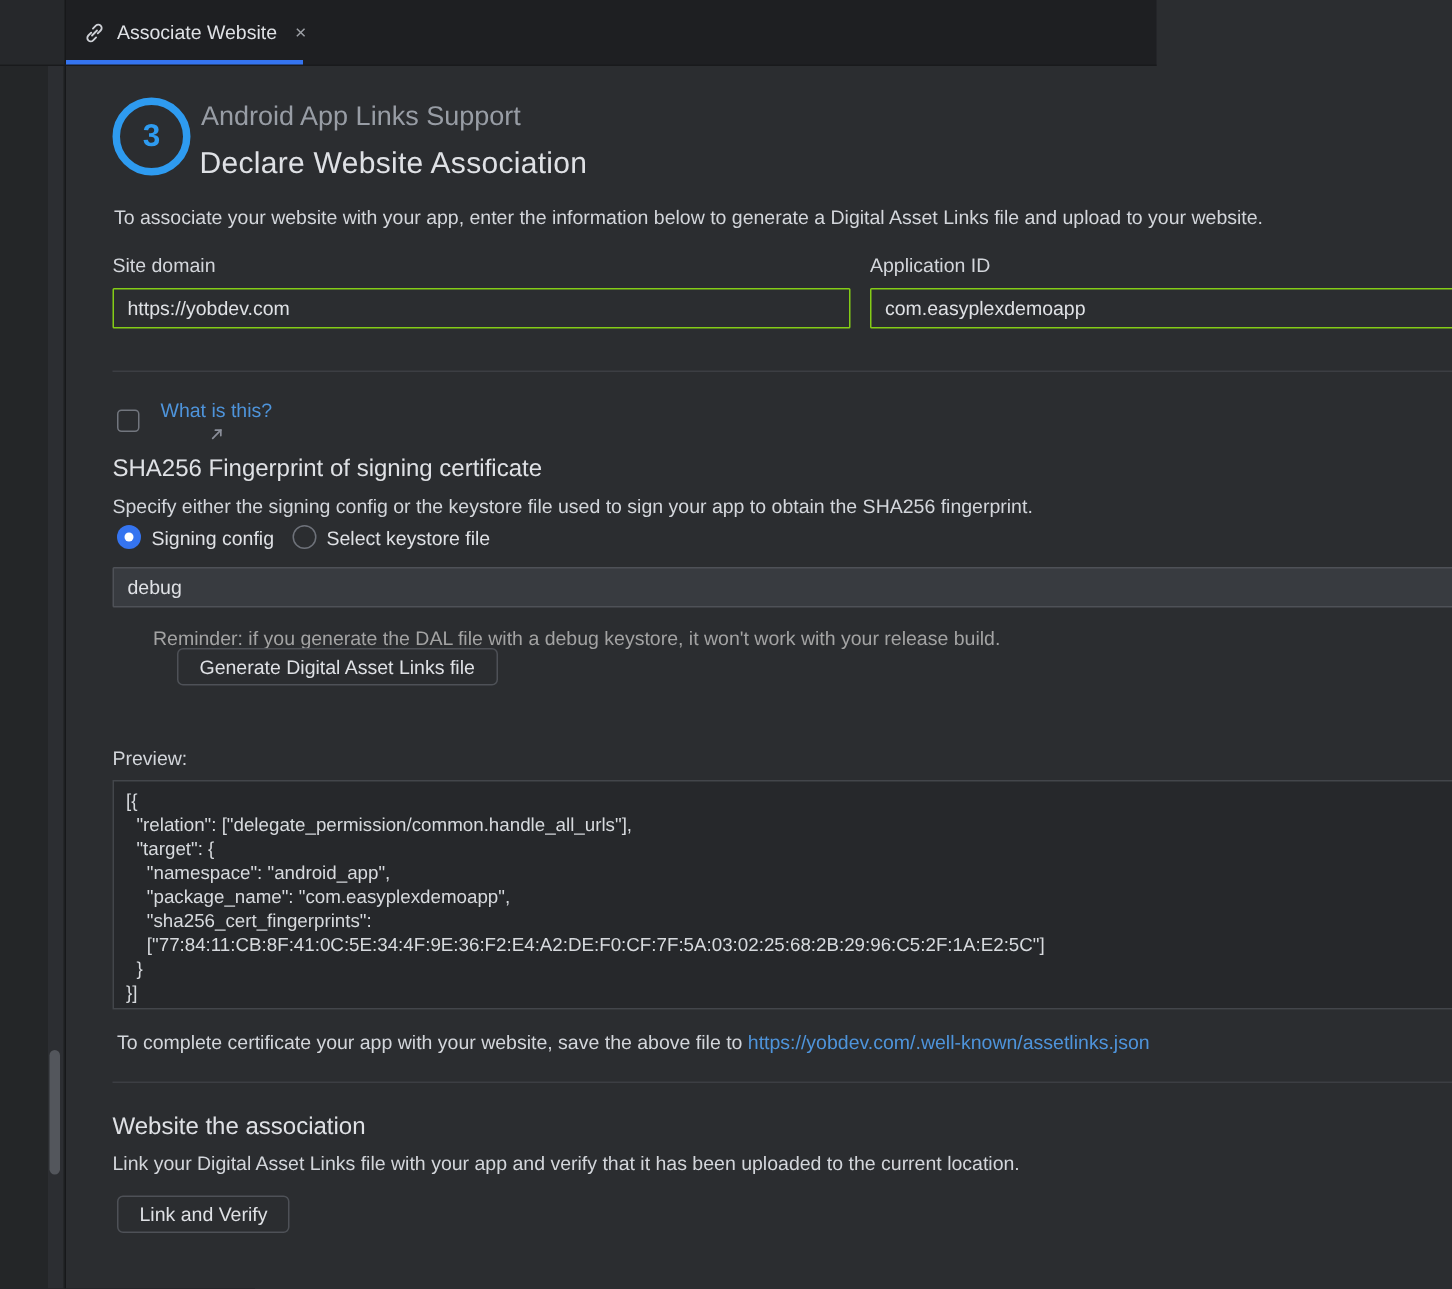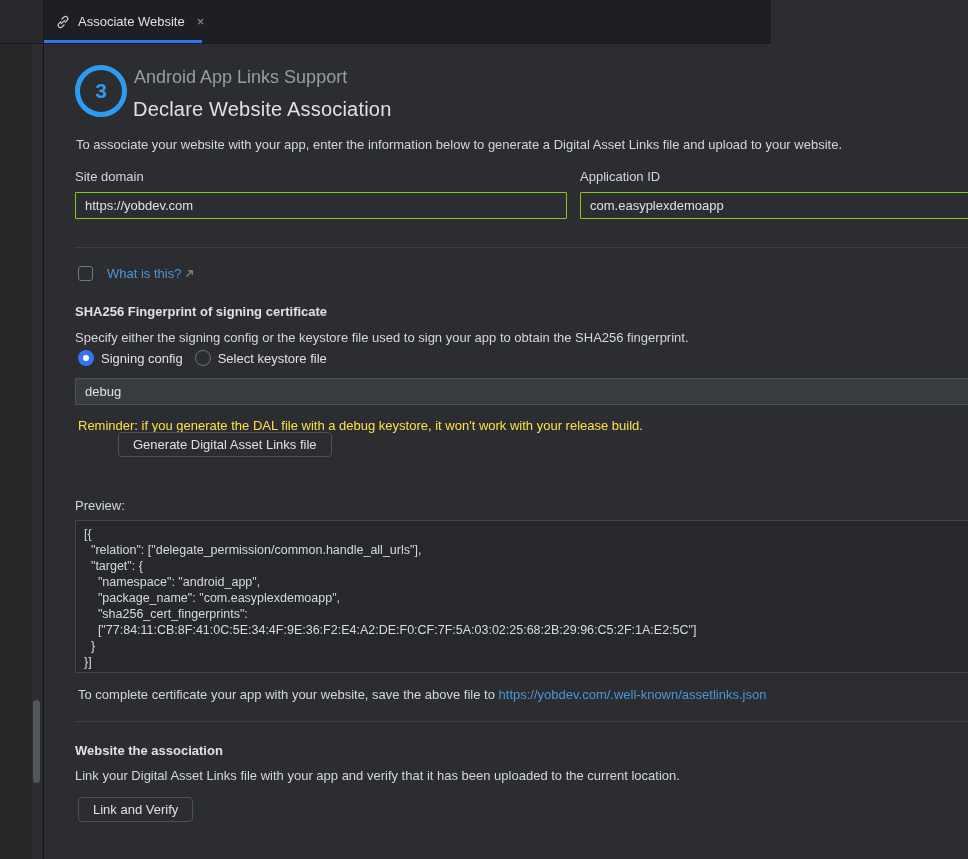--- a/index.html
+++ b/index.html
@@ -35,22 +35,22 @@
 
   
   .kicker { position:absolute; left:134px; top:67px; font-size:18px; color:#989da5; }
   .page-title { position:absolute; left:133px; top:98px; font-size:20px; color:#dfe1e5;
                 font-weight:400; letter-spacing:.2px; }
   .step-circle { position:absolute; left:75px; top:65px; width:52px; height:52px;
                  border:5px solid #2e9bf0; border-radius:50%;
                  display:flex; align-items:center; justify-content:center;
                  color:#2e9bf0; font-size:21px; font-weight:700; }
   .body-text { font-size:13px; color:#d3d6db; line-height:1.35; }
-  .dim-text  { font-size:13px; color:#fde047; }
-  .section-heading { font-size:13px; color:#dfe1e5; font-weight:700; }
+  .dim-text  { font-size:13px; color:#a3a3a3;margin-left:24px; }
+  .section-heading { font-size:16px; color:#dfe1e5; font-weight:400; }
   .field-label { font-size:13px; color:#d3d6db; }
 
   .intro { position:absolute; left:76px; top:136px; }
   .site-label { position:absolute; left:75px; top:169px; }
   .appid-label { position:absolute; left:580px; top:169px; }
 
   .text-input { position:absolute; top:192px; height:27px; background:transparent;
                 border:1px solid #84cc16; color:#dfe1e5; font-size:13px;
                 font-family:"Liberation Sans", sans-serif;
                 padding:0 9px; border-radius:1px; outline:none; }
@@ -59,21 +59,21 @@
 
   .divider { position:absolute; left:75px; right:0; height:1px; background:#3c3e43; }
   .divider-1 { top:247px; }
   .divider-2 { top:721px; }
 
   
   .cred-row { position:absolute; left:78px; top:266px; display:flex; align-items:center; gap:8px; }
   .checkbox { width:15px; height:15px; border:1px solid #72767e; border-radius:3px;
               background:transparent; flex:0 0 auto; }
   .link { color:#4e94db; font-size:13px; text-decoration:none; cursor:pointer; }
-  .cred-link-wrap { display:flex; align-items:center; gap:4px; margin-left:6px; }
+  .cred-link-wrap { display:flex; align-items:center; gap:4px; margin-left:6px;flex-direction:column; }
   .ext-arrow svg { display:block; }
 
   .sha-heading { position:absolute; left:75px; top:304px; }
   .sha-desc { position:absolute; left:75px; top:329px; }
 
   .radio-row { position:absolute; left:78px; top:350px; display:flex; align-items:center; gap:12px; }
   .radio-item { display:flex; align-items:center; gap:7px; }
   .radio { width:16px; height:16px; border-radius:50%; flex:0 0 auto; }
   .radio.selected { background:#3574f0; position:relative; border:none; }
   .radio.selected::after { content:""; position:absolute; left:5px; top:5px; width:6px; height:6px;

